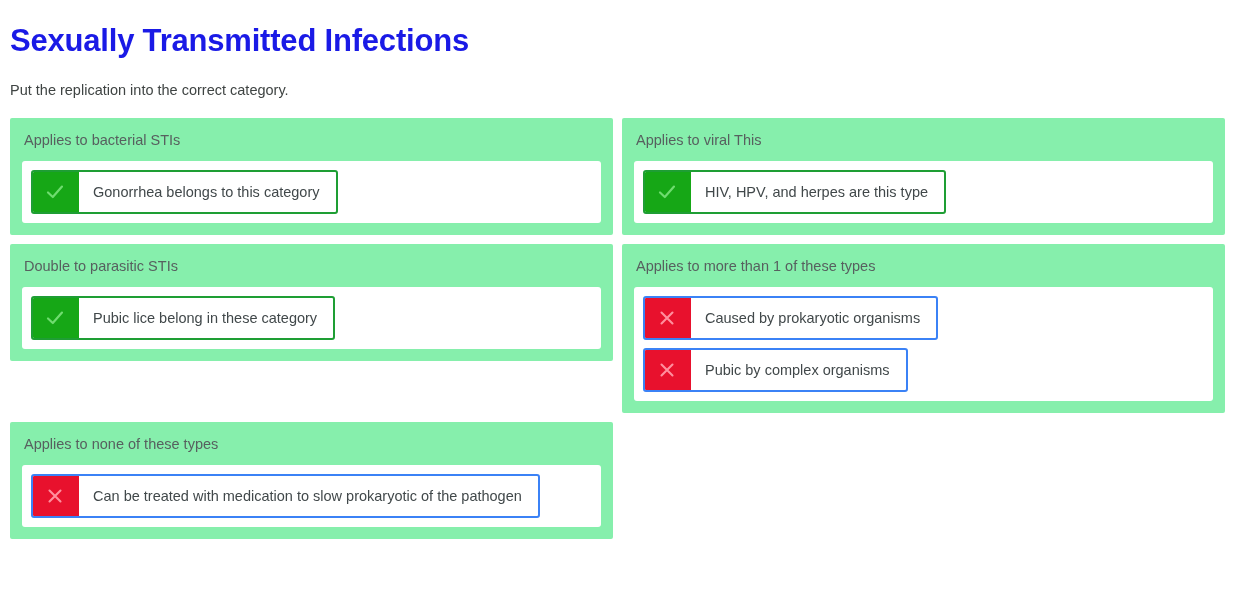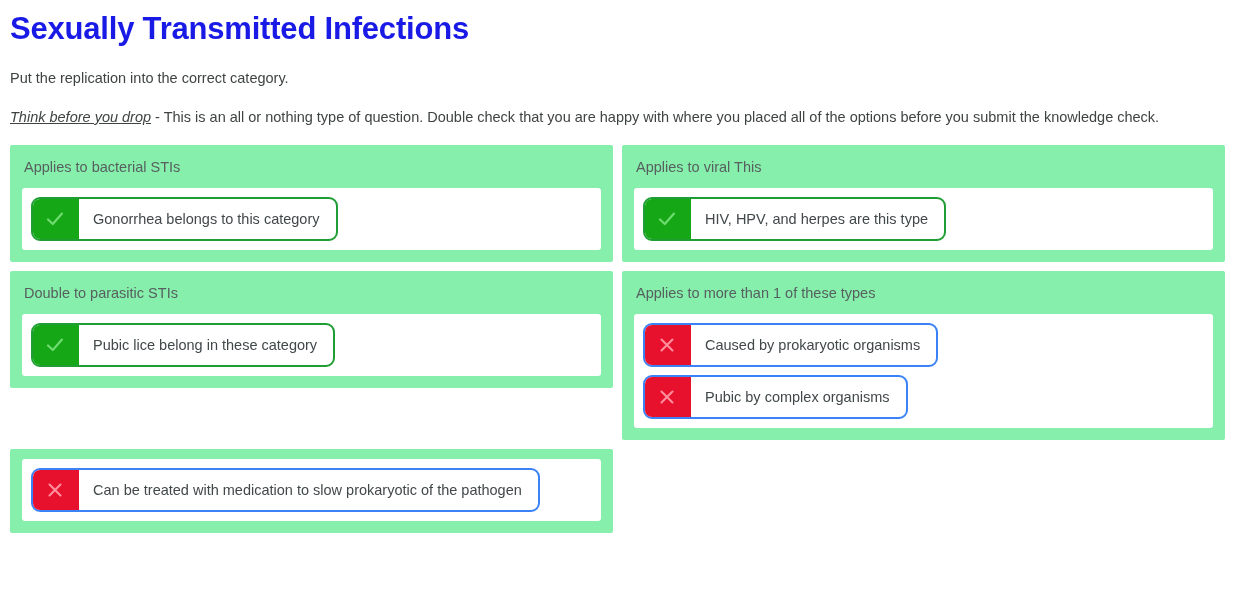--- a/index.html
+++ b/index.html
@@ -12,21 +12,21 @@
     width: 1252px;
     height: 596px;
     overflow: hidden;
     font-family: "Liberation Sans", sans-serif;
     color: #3f4443;
     -webkit-font-smoothing: antialiased;
   }
 
   .page {
     width: 1252px;
-    padding: 4px 10px;
+    padding: 16px 10px;
     position: relative;
   }
 
   
   .page-title {
     font-size: 31px;
     line-height: 38px;
     font-weight: bold;
     color: #1a1ae6;
     margin: 0;
@@ -99,21 +99,21 @@
     min-height: 62px;
     display: flex;
     flex-direction: column;
     gap: 8px;
   }
 
   
   .chip {
     display: inline-flex;
     align-items: stretch;
-    border-radius: 9px;
+    border-radius: 3px;
     background: #ffffff;
     align-self: flex-start;
     overflow: hidden;
     min-height: 44px;
   }
 
   .chip-badge {
     width: 48px;
     flex: 0 0 48px;
     display: flex;
@@ -153,23 +153,20 @@
 </style>
 </head>
 <body>
 
 <div class="page">
 
   <h1 class="page-title">Sexually Transmitted Infections</h1>
 
   <p class="intro">Put the replication into the correct category.</p>
 
-  <p class="warning">
-    <span class="warning-em">Think before you drop</span><span> - This is an all or nothing type of question. Double check that you are happy with where you placed all of the options before you submit the knowledge check.</span>
-  </p>
 
   <div class="board">
 
     <div class="board-row">
 
       <div class="col">
         <div class="category-card">
           <div class="category-title">Applies to bacterial STIs</div>
           <div class="dropzone">
             <div class="chip correct">
@@ -243,20 +240,21 @@
           </div>
         </div>
       </div>
 
     </div>
 
     <div class="board-row">
 
       <div class="col">
         <div class="category-card">
+          <div class="category-title">Applies to none of these types</div>
           <div class="dropzone">
             <div class="chip incorrect">
               <span class="chip-badge">
                 <svg width="20" height="20" viewBox="0 0 20 20" aria-hidden="true">
                   <path d="M4.5 4.5 L15.5 15.5 M15.5 4.5 L4.5 15.5" fill="none" stroke="#ff8f9e" stroke-width="2.1" stroke-linecap="round"></path>
                 </svg>
               </span>
               <span class="chip-label">Can be treated with medication to slow prokaryotic of the pathogen</span>
             </div>
           </div>

